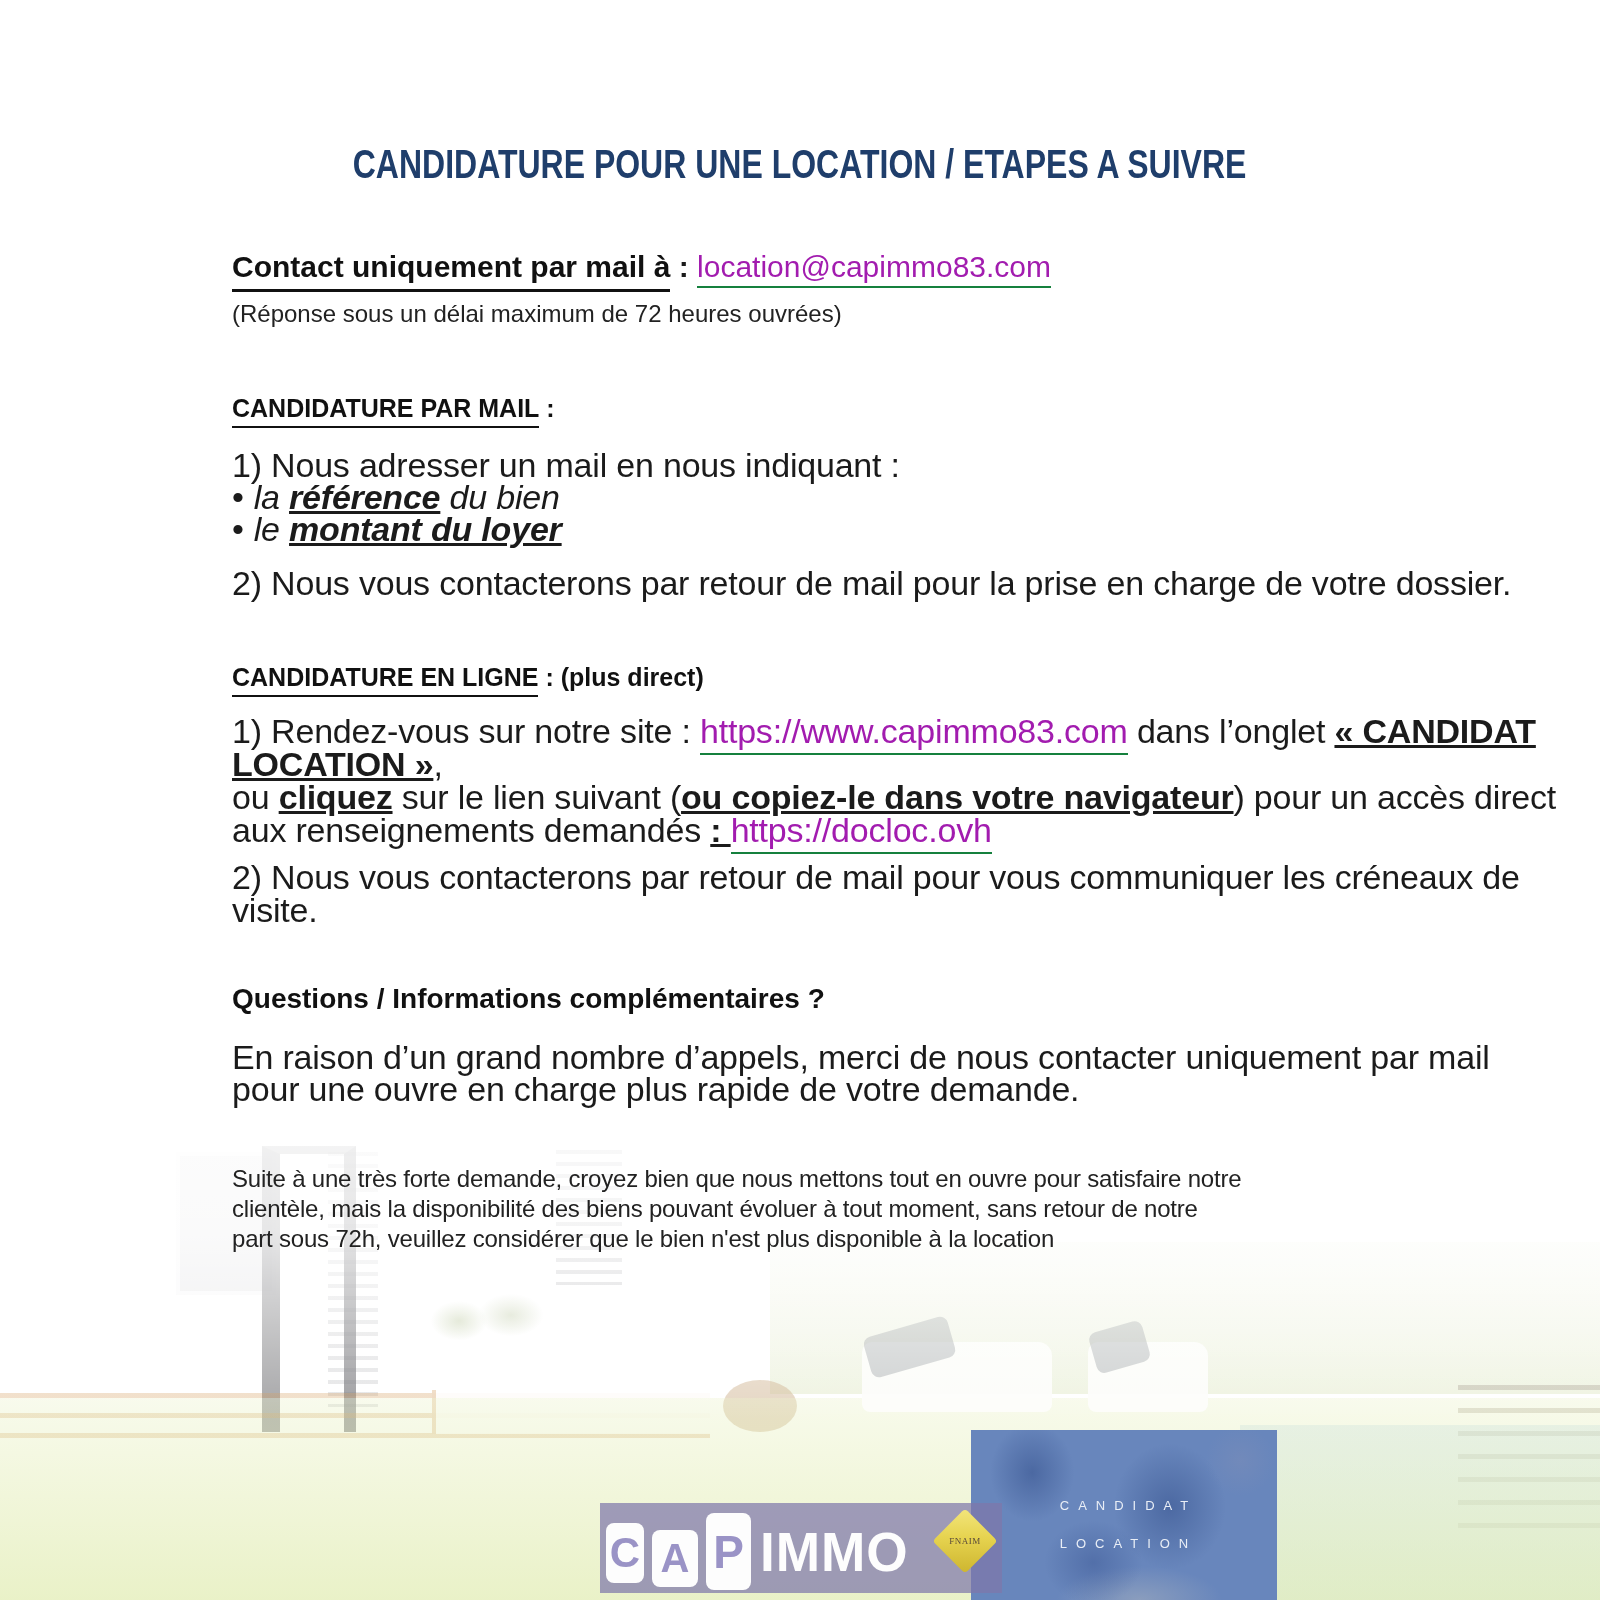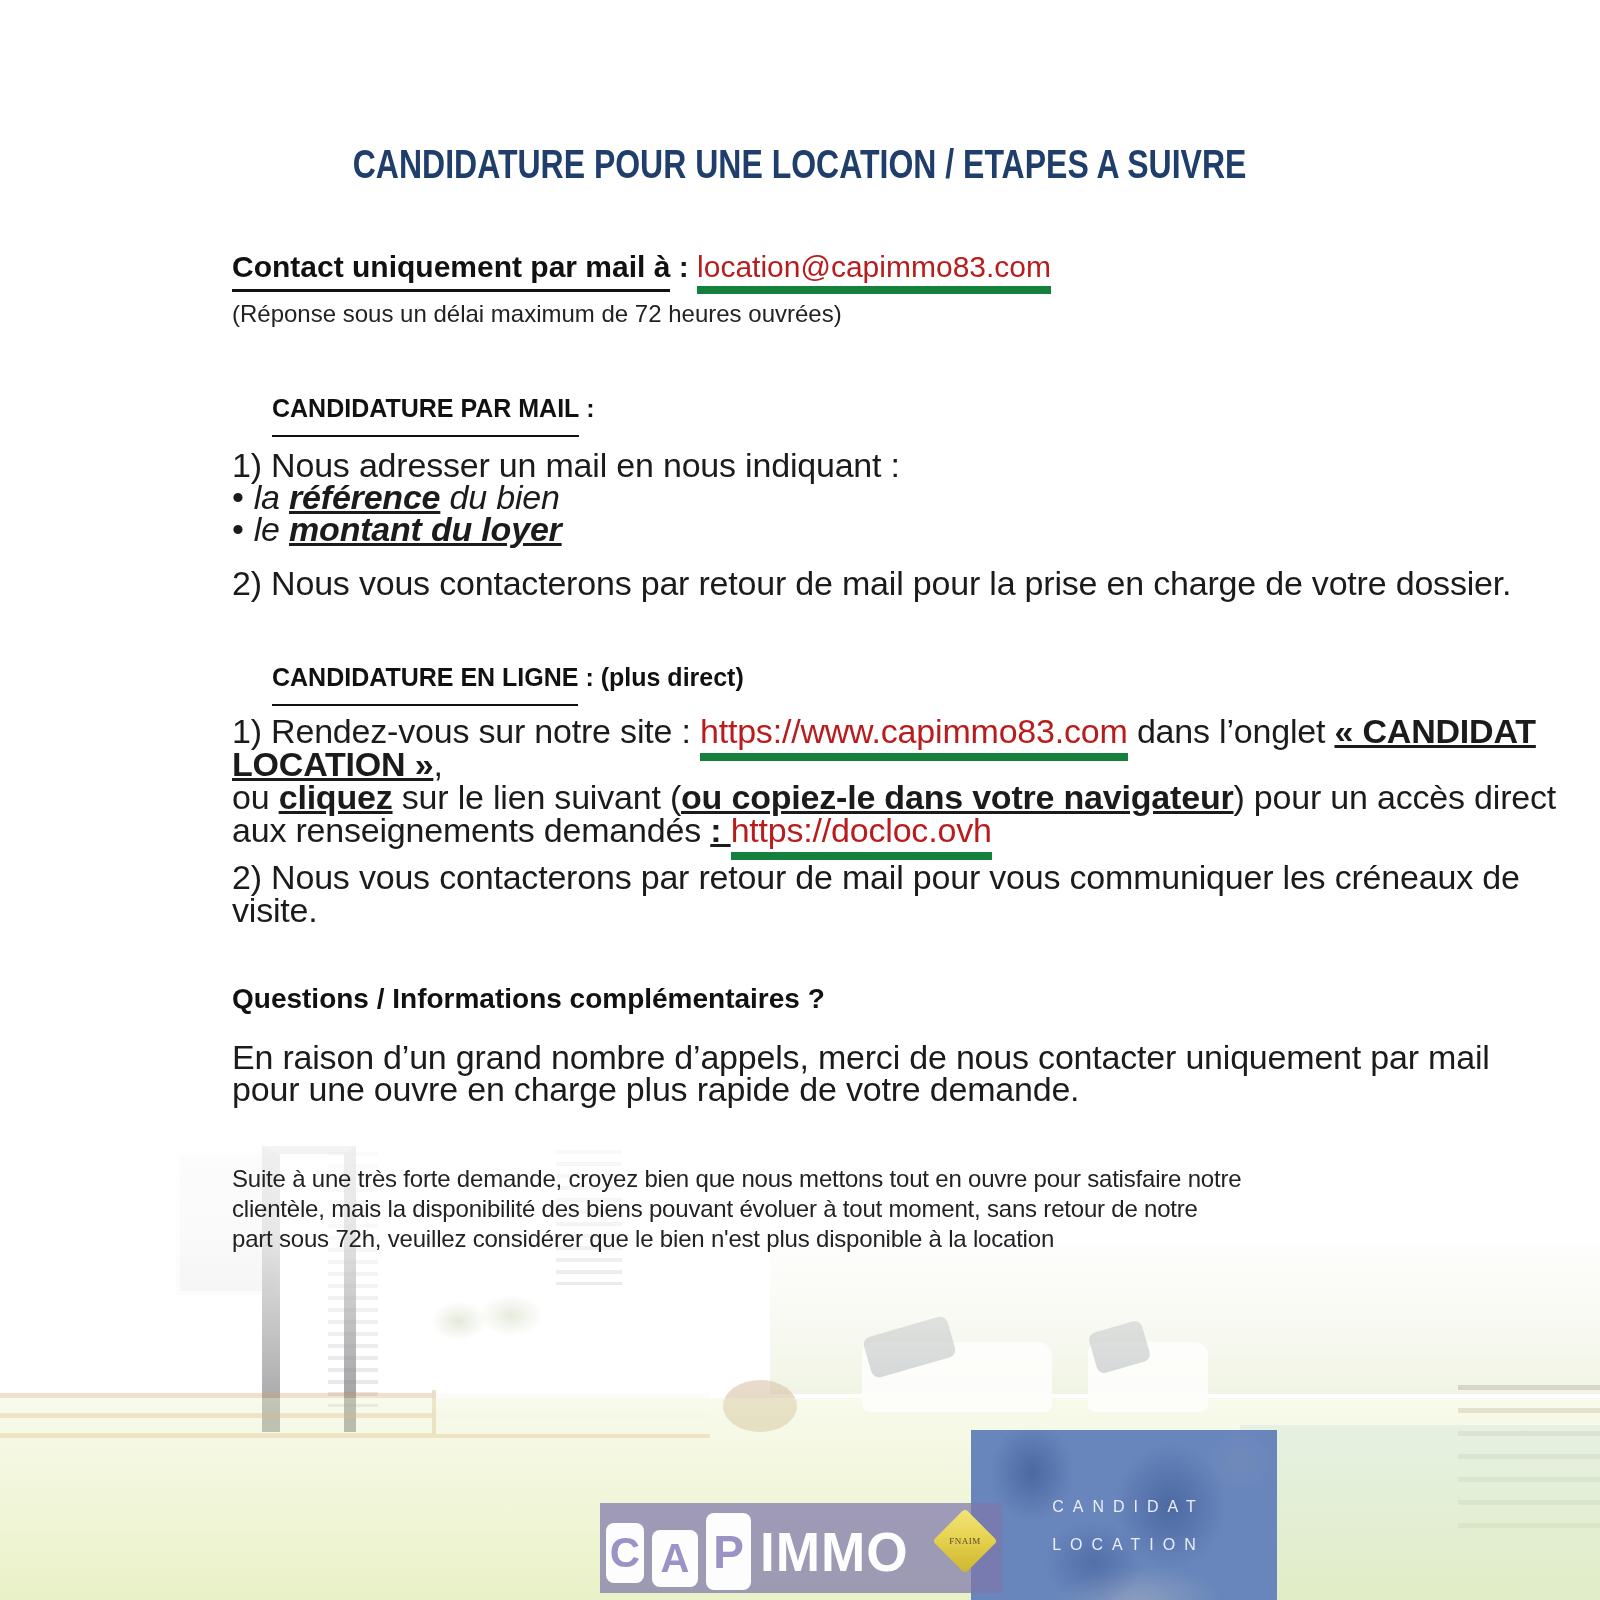--- a/index.html
+++ b/index.html
@@ -33,25 +33,25 @@
       background:linear-gradient(180deg,#ffffff 0%,rgba(255,255,255,0.75) 55%,rgba(255,255,255,0) 100%);}
 
   
   .content{position:absolute;inset:0;z-index:3;}
   .title{left:0;top:142px;width:1600px;text-align:center;font-size:40px;font-weight:bold;color:#1f3e6b;white-space:nowrap;}
   .title-inner{display:inline-block;transform:scaleX(0.8);transform-origin:center;}
   .line{left:232px;white-space:nowrap;}
   .contact{top:250px;font-size:30px;}
   .contact-label{font-weight:bold;color:#111;display:inline-block;border-bottom:3px solid #111;padding-bottom:5px;}
   .contact-sep{font-weight:bold;}
-  .link{color:#b91c1c;display:inline-block;border-bottom:8px solid #15803d;padding-bottom:2px;cursor:pointer;}
+  .link{color:#a21caf;display:inline-block;border-bottom:2px solid #15803d;padding-bottom:2px;cursor:pointer;}
   .link-big{font-size:30px;}
   .note{top:300px;font-size:24px;color:#222;}
   .sec-head{font-size:25px;font-weight:bold;color:#111;}
-  .sec-head .u{display:inline-block;border-bottom:2.5px solid #111;padding-bottom:12px;margin-left:40px;}
+  .sec-head .u{display:inline-block;border-bottom:2.5px solid #111;padding-bottom:3px;}
   .mail-head{top:394px;}
   .t{font-size:34px;letter-spacing:-0.2px;}
   .mail-s1{top:446px;}
   .bullet-line{font-style:italic;}
   .bullet-glyph{font-style:normal;margin-right:10px;}
   .b{font-weight:bold;text-decoration:underline;}
   .mail-b1{top:478px;}
   .mail-b2{top:510px;}
   .mail-s2{top:564px;}
   .online-head{top:663px;}
@@ -70,21 +70,21 @@
   .n3{top:1225px;}
 
   
   .badge{position:absolute;left:971px;top:1430px;width:306px;height:170px;z-index:4;background-color:#6886bc;
      background-image:
        radial-gradient(60px 70px at 20% 25%,rgba(52,80,140,0.55),rgba(52,80,140,0) 70%),
        radial-gradient(80px 90px at 65% 45%,rgba(48,76,136,0.5),rgba(48,76,136,0) 70%),
        radial-gradient(70px 60px at 40% 78%,rgba(56,84,146,0.45),rgba(56,84,146,0) 70%),
        radial-gradient(50px 50px at 88% 18%,rgba(120,140,185,0.6),rgba(120,140,185,0) 70%),
        radial-gradient(110px 45px at 55% 100%,rgba(150,165,190,0.75),rgba(150,165,190,0) 75%);}
-  .badge-text{position:absolute;left:0;width:100%;text-align:center;color:#e9eef6;font-size:16px;letter-spacing:9px;text-indent:9px;font-weight:400;}
+  .badge-text{position:absolute;left:0;width:100%;text-align:center;color:#e9eef6;font-size:13px;letter-spacing:9px;text-indent:9px;font-weight:400;}
   .badge-l1{top:68px;}
   .badge-l2{top:106px;}
   .capimmo{position:absolute;left:600px;top:1503px;width:402px;height:90px;z-index:6;background:rgba(126,119,171,0.72);}
   .tile{position:absolute;background:#fdfdfd;border-radius:8px;display:flex;align-items:center;justify-content:center;
         font-weight:bold;color:#9a93c6;}
   .tile-c{left:6px;top:20px;width:38px;height:60px;font-size:42px;}
   .tile-a{left:52px;top:27px;width:46px;height:57px;font-size:40px;}
   .tile-p{left:106px;top:10px;width:45px;height:77px;font-size:46px;}
   .logo-rest{position:absolute;left:160px;top:16px;font-size:56px;font-weight:800;color:#fdfdfd;letter-spacing:1px;transform:scaleX(0.95);transform-origin:left;}
   .fnaim{position:absolute;left:938px;top:1514px;width:54px;height:54px;z-index:7;display:flex;align-items:center;justify-content:center;}

